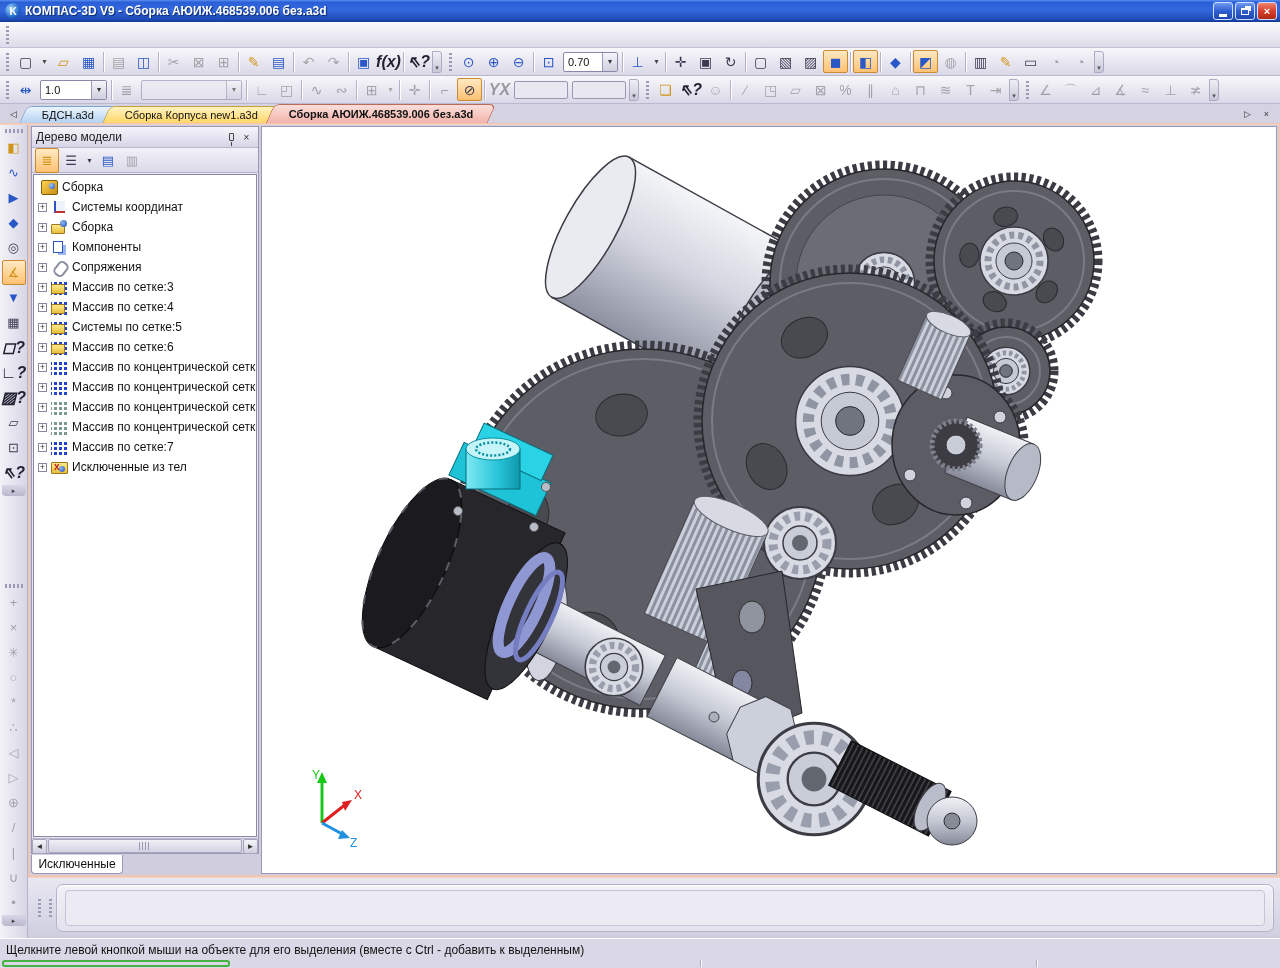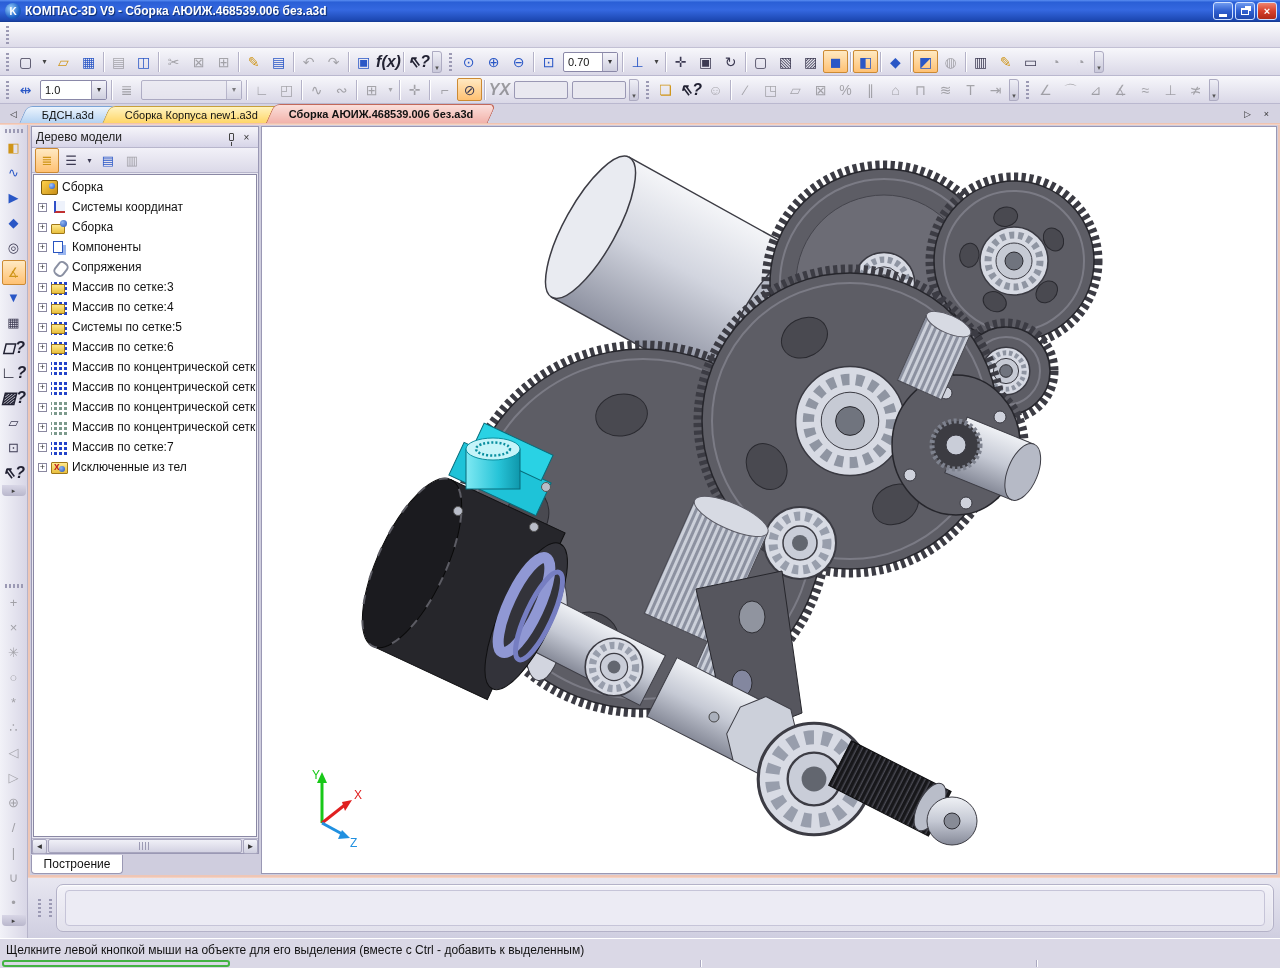--- a/index.html
+++ b/index.html
@@ -641,21 +641,21 @@
                 </div>
               </div>
             <div class="hscroll">
               <span class="sbtn">◄</span>
               <span class="sthumb">
                   <i></i>
                 </span>
               <span class="sbtn">►</span>
             </div>
           </div>
-          <div class="bottom-tab">Построение</div>
+          <div class="bottom-tab">Исключенные</div>
         </div>
 
         <div class="viewport">
           <svg id="model-svg" width="1016" height="748" viewBox="0 0 1016 748">
             <defs>
               <linearGradient id="cylG" x1="0" y1="0" x2="0" y2="1">
                 <stop offset="0" stop-color="#f4f5f8"></stop>
                   <stop offset="0.45" stop-color="#d2d5df"></stop>
                   <stop offset="1" stop-color="#8d91a0"></stop>
               </linearGradient>

